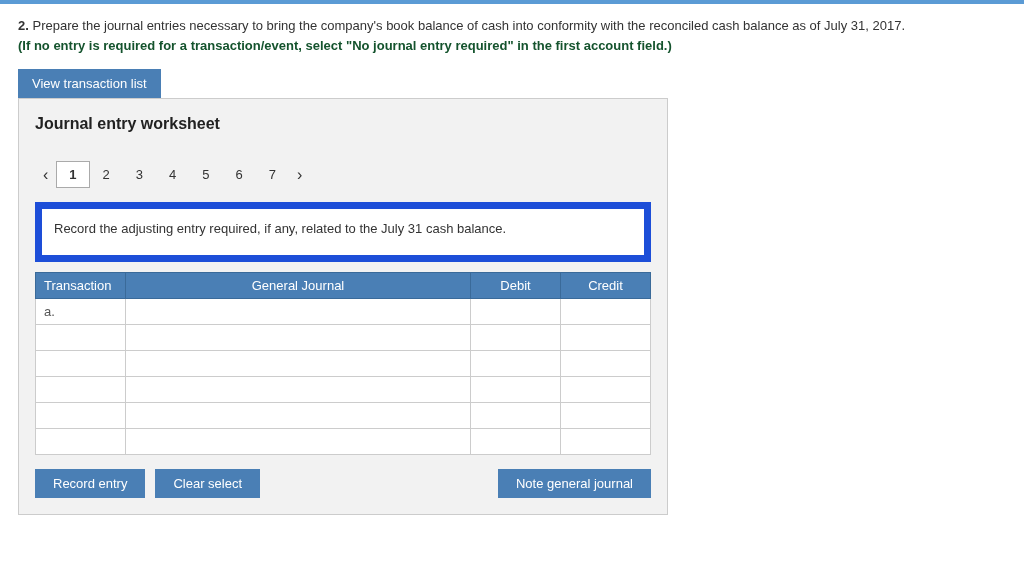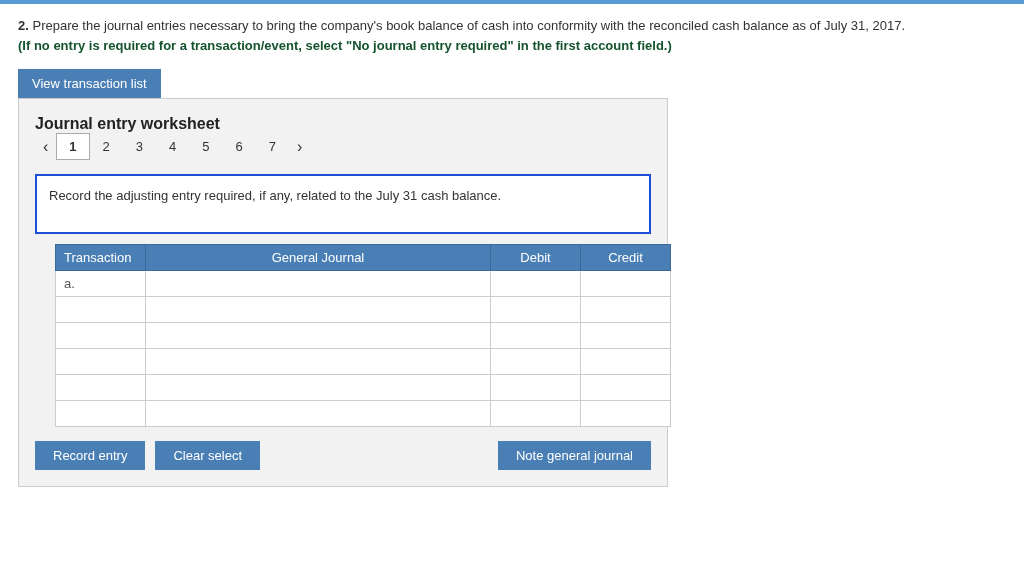--- a/index.html
+++ b/index.html
@@ -47,21 +47,21 @@
     .worksheet-container {
       border: 1px solid #ccc;
       background: #f2f2f2;
       padding: 16px;
       max-width: 650px;
     }
 
     .worksheet-title {
       font-size: 16px;
       font-weight: bold;
-      margin-bottom: 0;
+      margin-bottom: 28px;
       color: #222;
     }
 
     .tab-nav {
       display: flex;
       align-items: center;
       margin-bottom: 14px;
       gap: 0;
     }
 
@@ -81,41 +81,40 @@
       border: 1px solid transparent;
     }
 
     .tab-item.active {
       border: 1px solid #aaa;
       background: #fff;
       font-weight: bold;
     }
 
     .entry-description {
-      border: 2px solid #1d4ed8;
+      border: 7px solid #1d4ed8;
       background: #fff;
       padding: 10px 12px;
       margin-bottom: 10px;
       font-size: 13px;
       line-height: 1.5;
       min-height: 60px;
     }
 
     .note-text {
       color: #cc0000;
       font-size: 12px;
       margin-bottom: 8px;
     }
 
     .journal-table {
       width: 100%;
       border-collapse: collapse;
       font-size: 13px;
       margin-bottom: 14px;
-      margin-left: 20px;
     }
 
     .journal-table th {
       background: #4a7fb5;
       color: #fff;
       padding: 5px 8px;
       text-align: center;
       border: 1px solid #3a6a99;
       font-weight: normal;
     }

